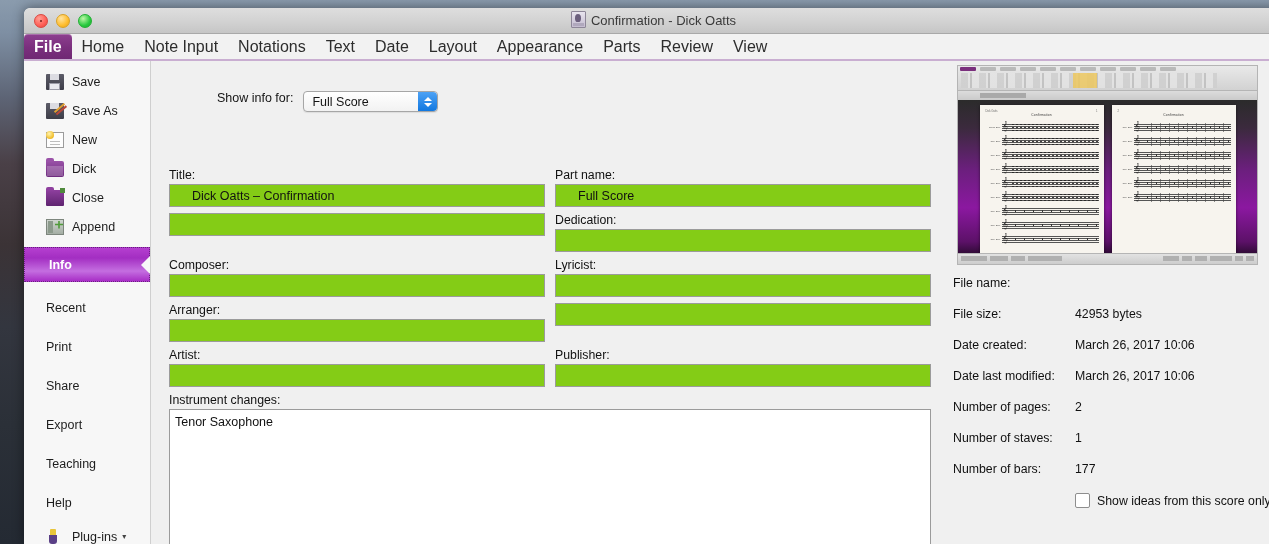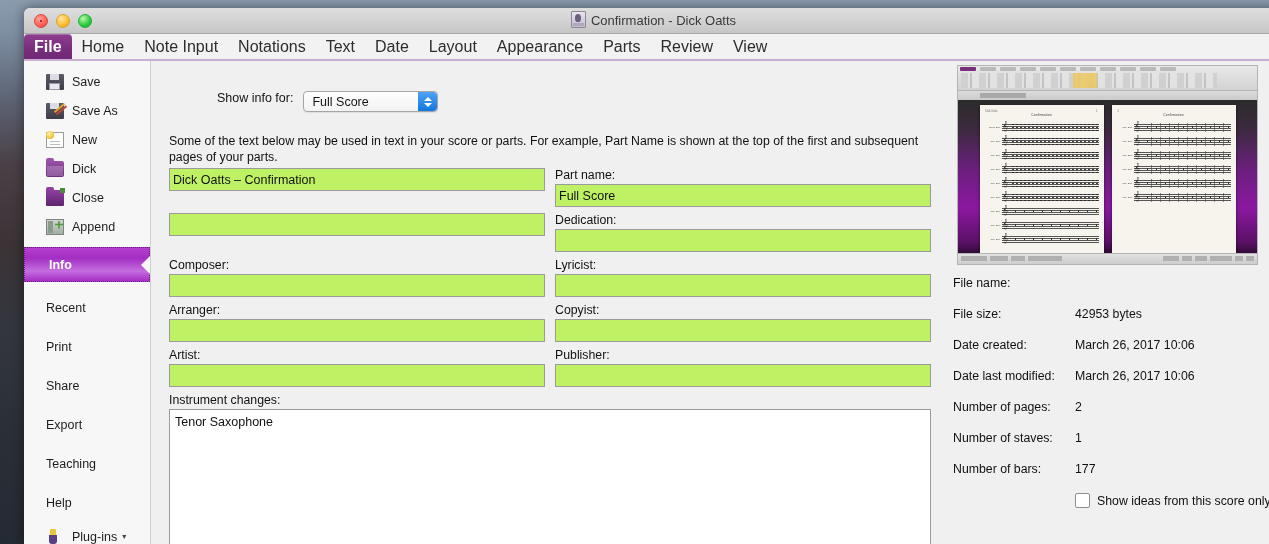--- a/index.html
+++ b/index.html
@@ -127,22 +127,22 @@
   .combo .arrows i.up{border-bottom:4px solid #fff;}
   .combo .arrows i.dn{border-top:4px solid #fff;}
   .blurb{
     position:absolute;left:18px;top:72px;width:760px;font-size:12.3px;color:#111;line-height:16px;
   }
   .fields{position:absolute;left:18px;top:107px;width:762px;}
   .frow{display:flex;gap:10px;margin-bottom:6px;}
   .fcol{width:376px;}
   .flabel{font-size:12.3px;color:#111;margin-bottom:2px;display:block;}
   .finput{
-    width:100%;height:23px;box-sizing:border-box;background:#bef264;border:1px solid #9b9b9b;
-    font-family:"Liberation Sans", sans-serif;font-size:12.5px;color:#111;padding:0 3px;border-radius:0;
+    width:100%;height:23px;box-sizing:border-box;background:#84cc16;border:1px solid #9b9b9b;
+    font-family:"Liberation Sans", sans-serif;font-size:12.5px;color:#111;padding:0 22px;border-radius:0;
   }
   .ichanges{margin-top:2px;}
   .iarea{
     width:762px;height:150px;box-sizing:border-box;background:#fff;border:1px solid #9b9b9b;
     font-family:"Liberation Sans", sans-serif;font-size:12.5px;color:#111;padding:5px 5px;resize:none;
   }
   
   .rightpanel{width:330px;flex:none;background:#f0f0f0;position:relative;}
   .thumb{
     position:absolute;left:4px;top:4px;width:299px;height:198px;
@@ -291,25 +291,25 @@
         <span class="showinfo-label">Show info for:</span>
         <div class="combo">
           <span>Full Score</span>
           <span class="arrows">
               <i class="up"></i>
               <i class="dn"></i>
             </span>
         </div>
       </div>
 
-      <div class="blurb">Some of the text below may be used in text in your score or parts. For example, Part Name is shown at the top of the first and subsequent pages of your parts.</div>
 
       <div class="fields">
         <div class="frow">
           <div class="fcol">
+            <span class="flabel">Title:</span>
             <input class="finput" value="Dick Oatts – Confirmation" style="">
           </div>
           <div class="fcol">
             <span class="flabel">Part name:</span>
             <input class="finput" value="Full Score" style="">
           </div>
         </div>
         <div class="frow">
           <div class="fcol">
             <input class="finput" value="" style="">
@@ -328,21 +328,20 @@
             <span class="flabel">Lyricist:</span>
             <input class="finput" value="" style="">
           </div>
         </div>
         <div class="frow">
           <div class="fcol">
             <span class="flabel">Arranger:</span>
             <input class="finput" value="" style="">
           </div>
           <div class="fcol">
-            <span class="flabel">Copyist:</span>
             <input class="finput" value="" style="">
           </div>
         </div>
         <div class="frow">
           <div class="fcol">
             <span class="flabel">Artist:</span>
             <input class="finput" value="" style="">
           </div>
           <div class="fcol">
             <span class="flabel">Publisher:</span>

